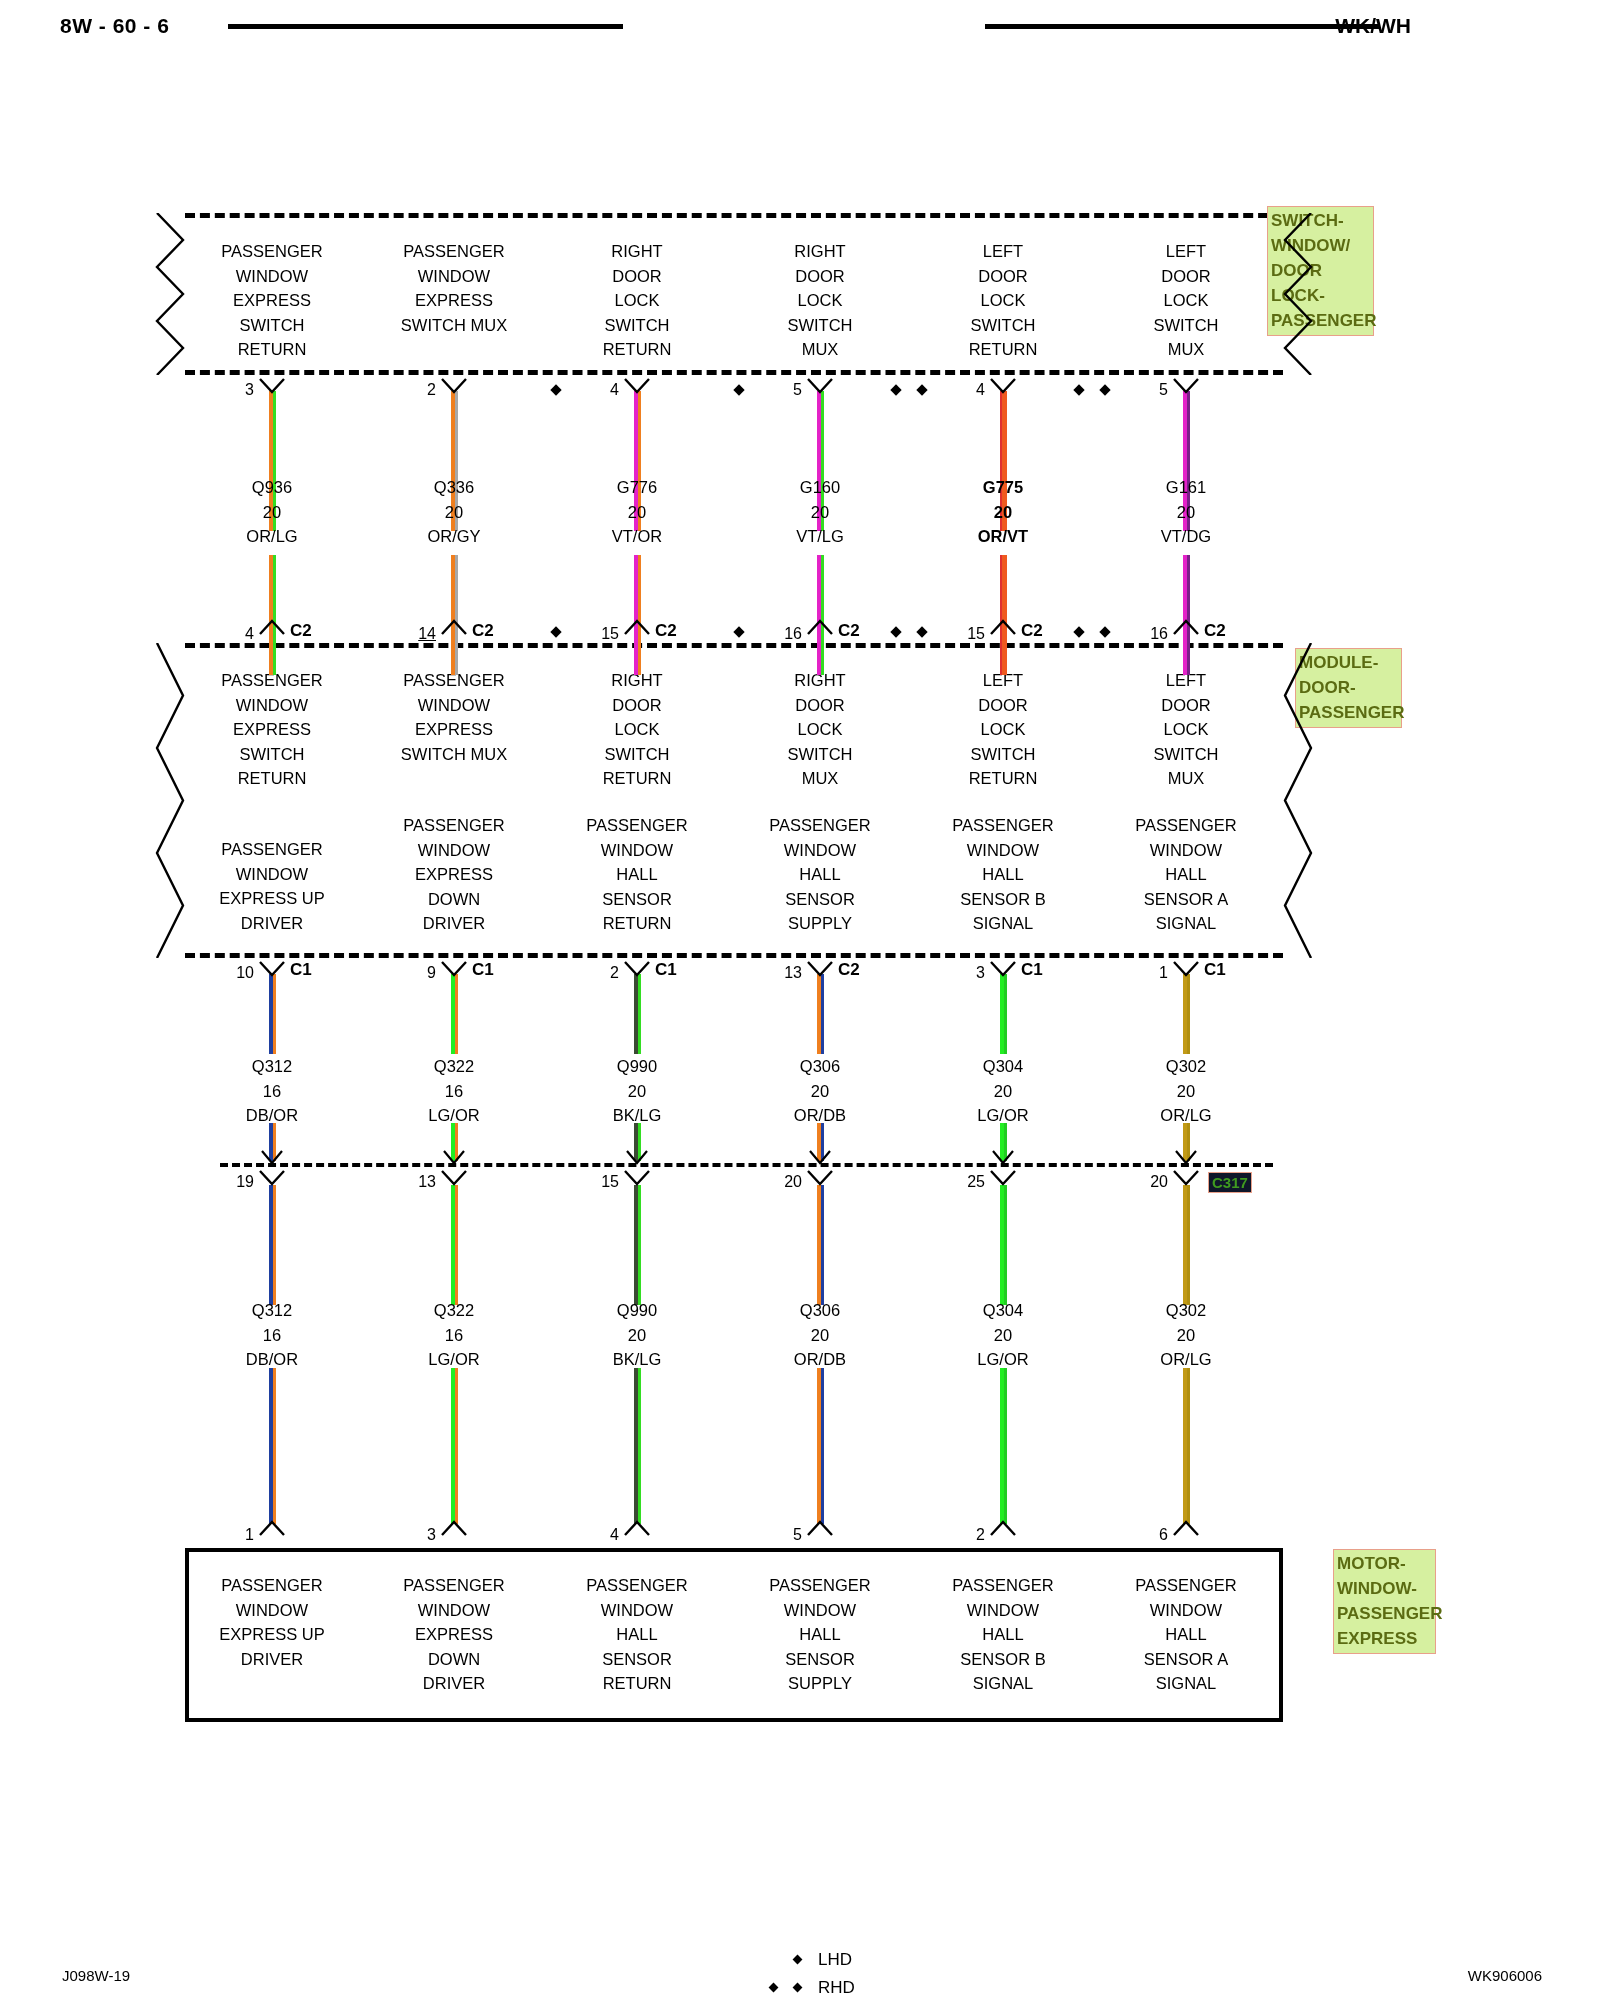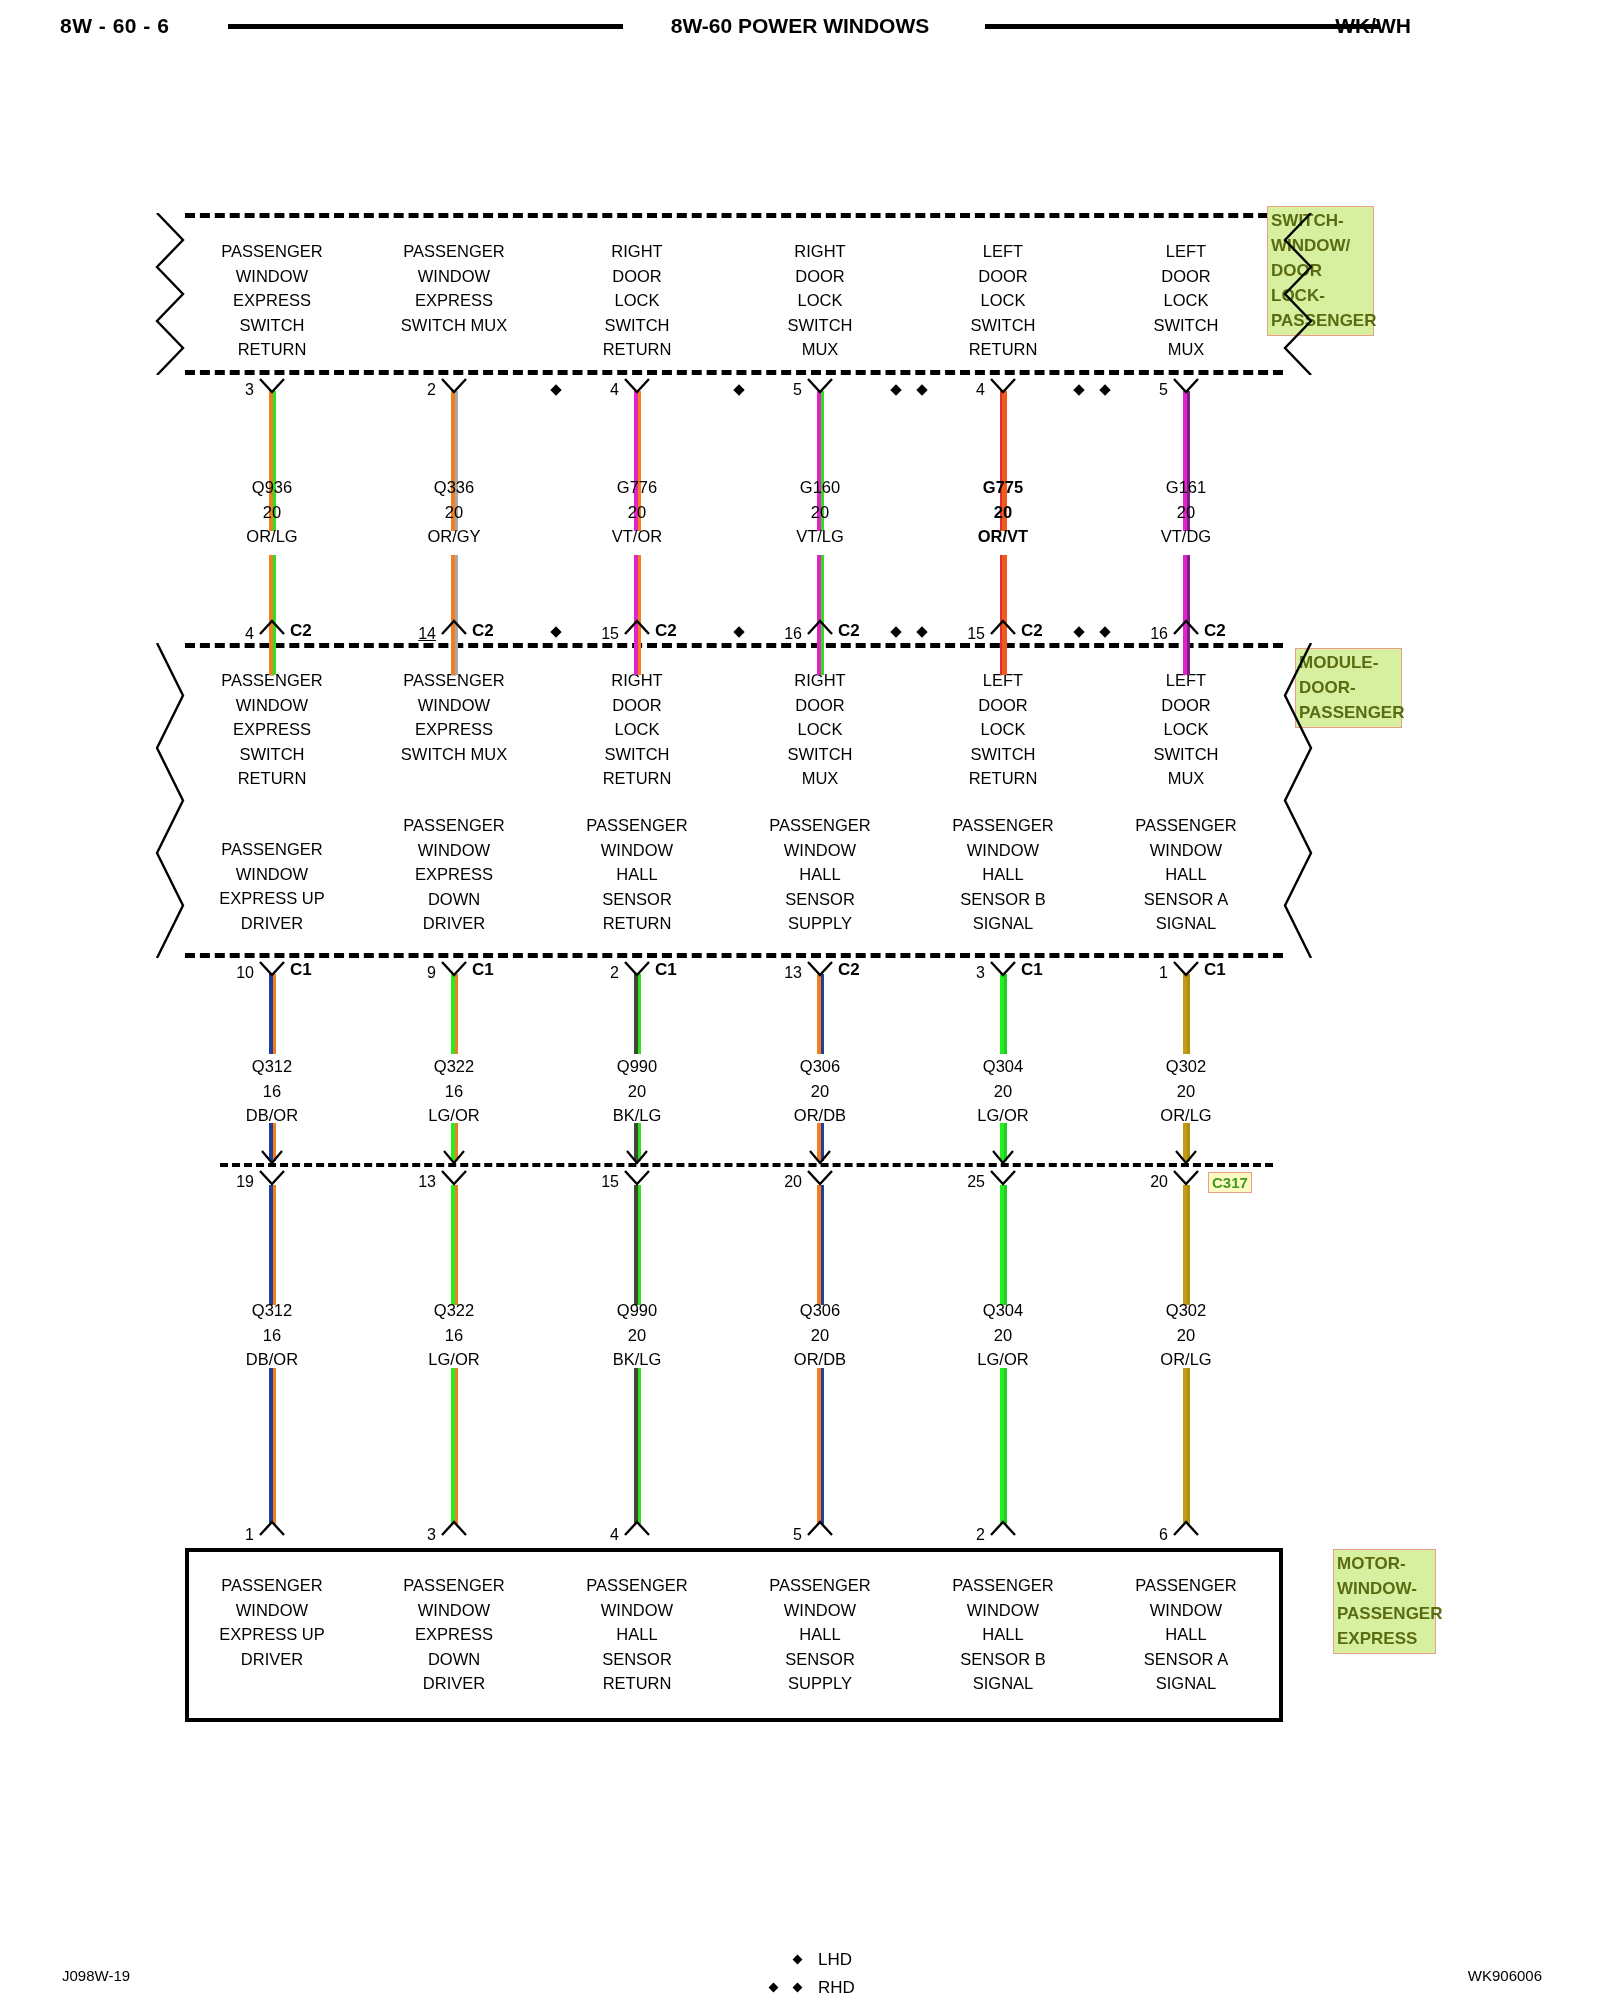--- a/index.html
+++ b/index.html
@@ -45,31 +45,30 @@
   .wire .stripe{position:absolute;width:2.5px;height:100%;top:0;}
 
   
   .wlab{position:absolute;text-align:center;font-size:16.5px;line-height:24.5px;width:160px;}
   .pinnum{position:absolute;font-size:16px;text-align:right;width:40px;}
   .cid{position:absolute;font-size:17px;font-weight:bold;}
 
   
   .callout{position:absolute;background:#d6f0a0;border:1.5px solid #e8a08a;
      color:#5b6b12;font-weight:bold;font-size:17px;line-height:25px;padding:1px 2px 2px 3px;}
-  .callout.yellow{background:#fef9c3;color:#3f9b1f;font-size:15px;line-height:17px;padding:1px 3px;}
+  .callout.yellow{background:#0f172a;color:#3f9b1f;font-size:15px;line-height:17px;padding:1px 3px;}
 </style>
 </head>
 <body>
 
 <div class="page">
 
   <div class="hdr">
     <div class="hdr-left">8W - 60 - 6</div>
     <div class="hdr-rule l"></div>
-    <div class="hdr-title">8W-60 POWER WINDOWS</div>
     <div class="hdr-rule r"></div>
     <div class="hdr-right">WK/WH</div>
   </div>
 
   <div id="switch-box" style="position: absolute; left: 185px; top: 213px; width: 1098px; height: 162px;">
       <div style="position: absolute; left: 0px; top: 0px; width: 100%; height: 0px; border-top: 5px dashed rgb(0, 0, 0);"></div>
       <div style="position: absolute; left: 0px; bottom: 0px; width: 100%; height: 0px; border-top: 5px dashed rgb(0, 0, 0);"></div>
     </div>
 
   <div id="module-box" style="position: absolute; left: 185px; top: 643px; width: 1098px; height: 315px;">

